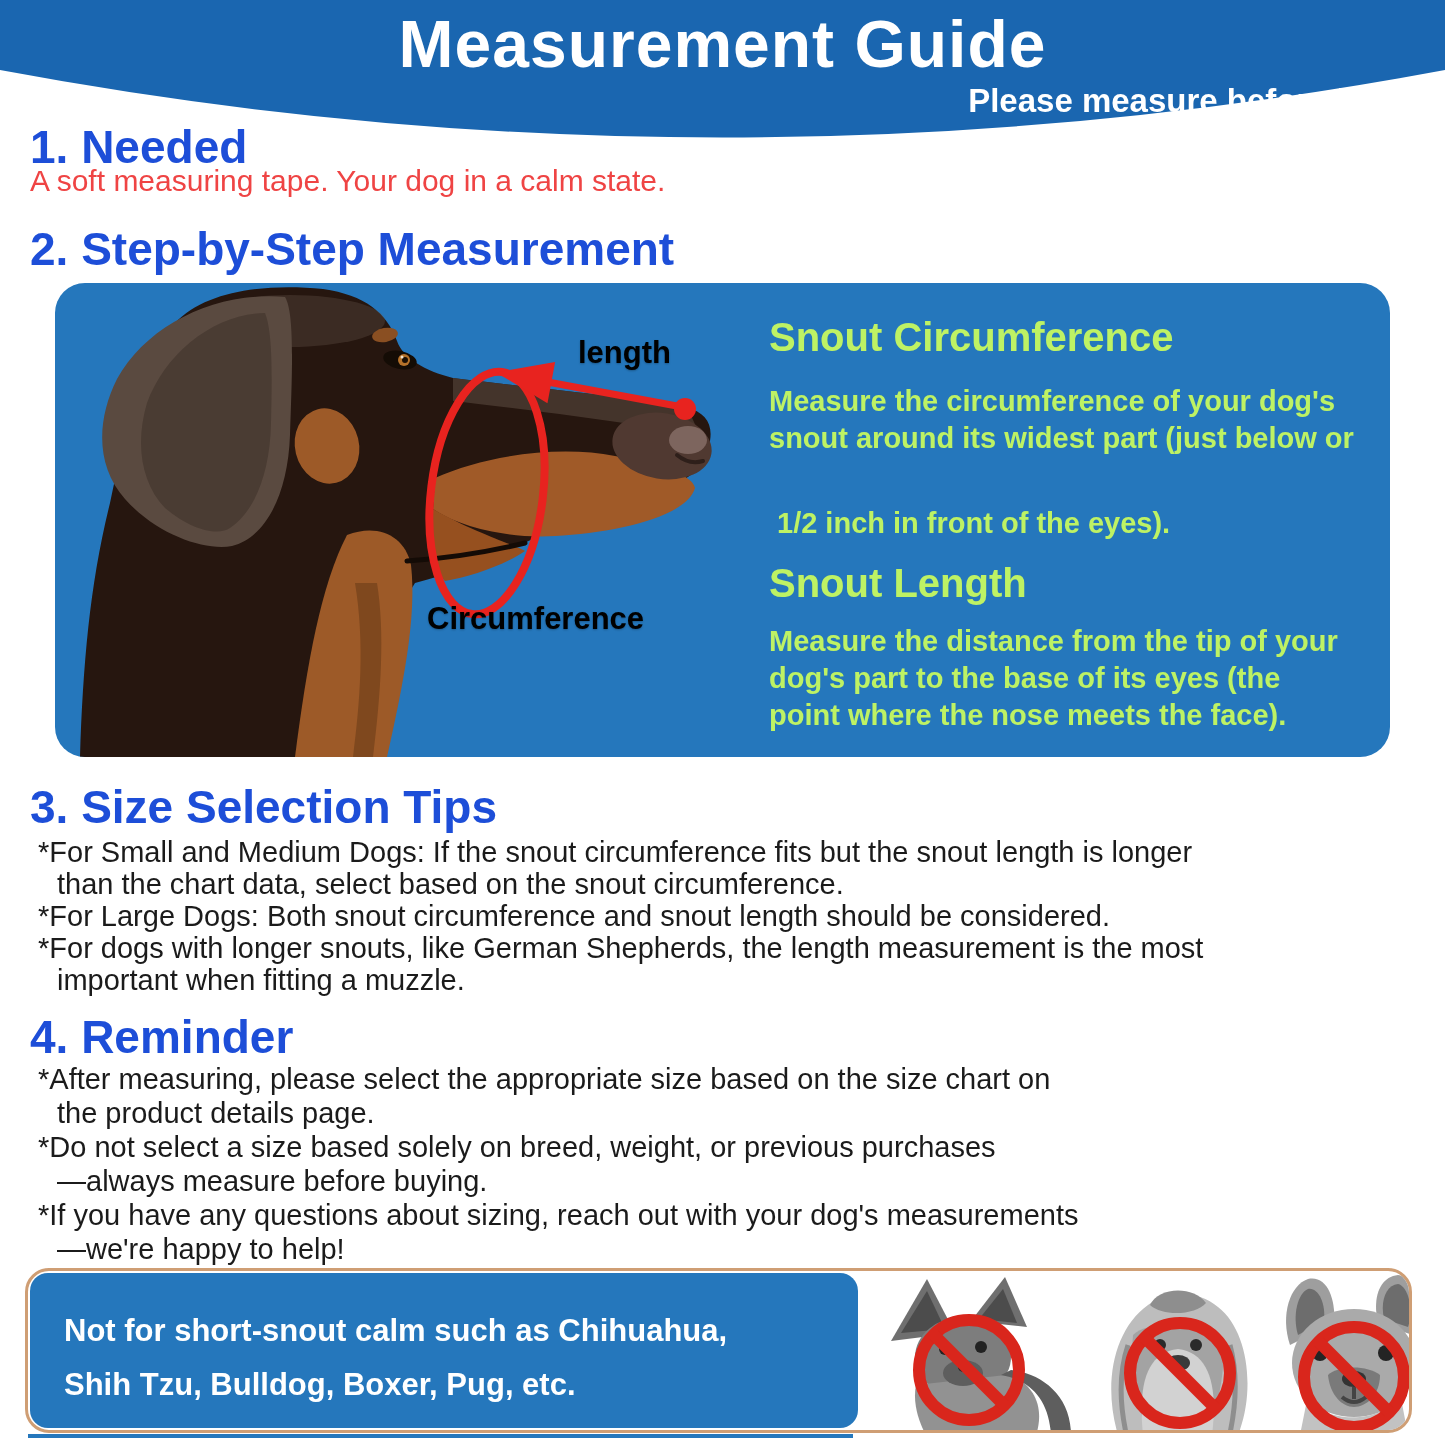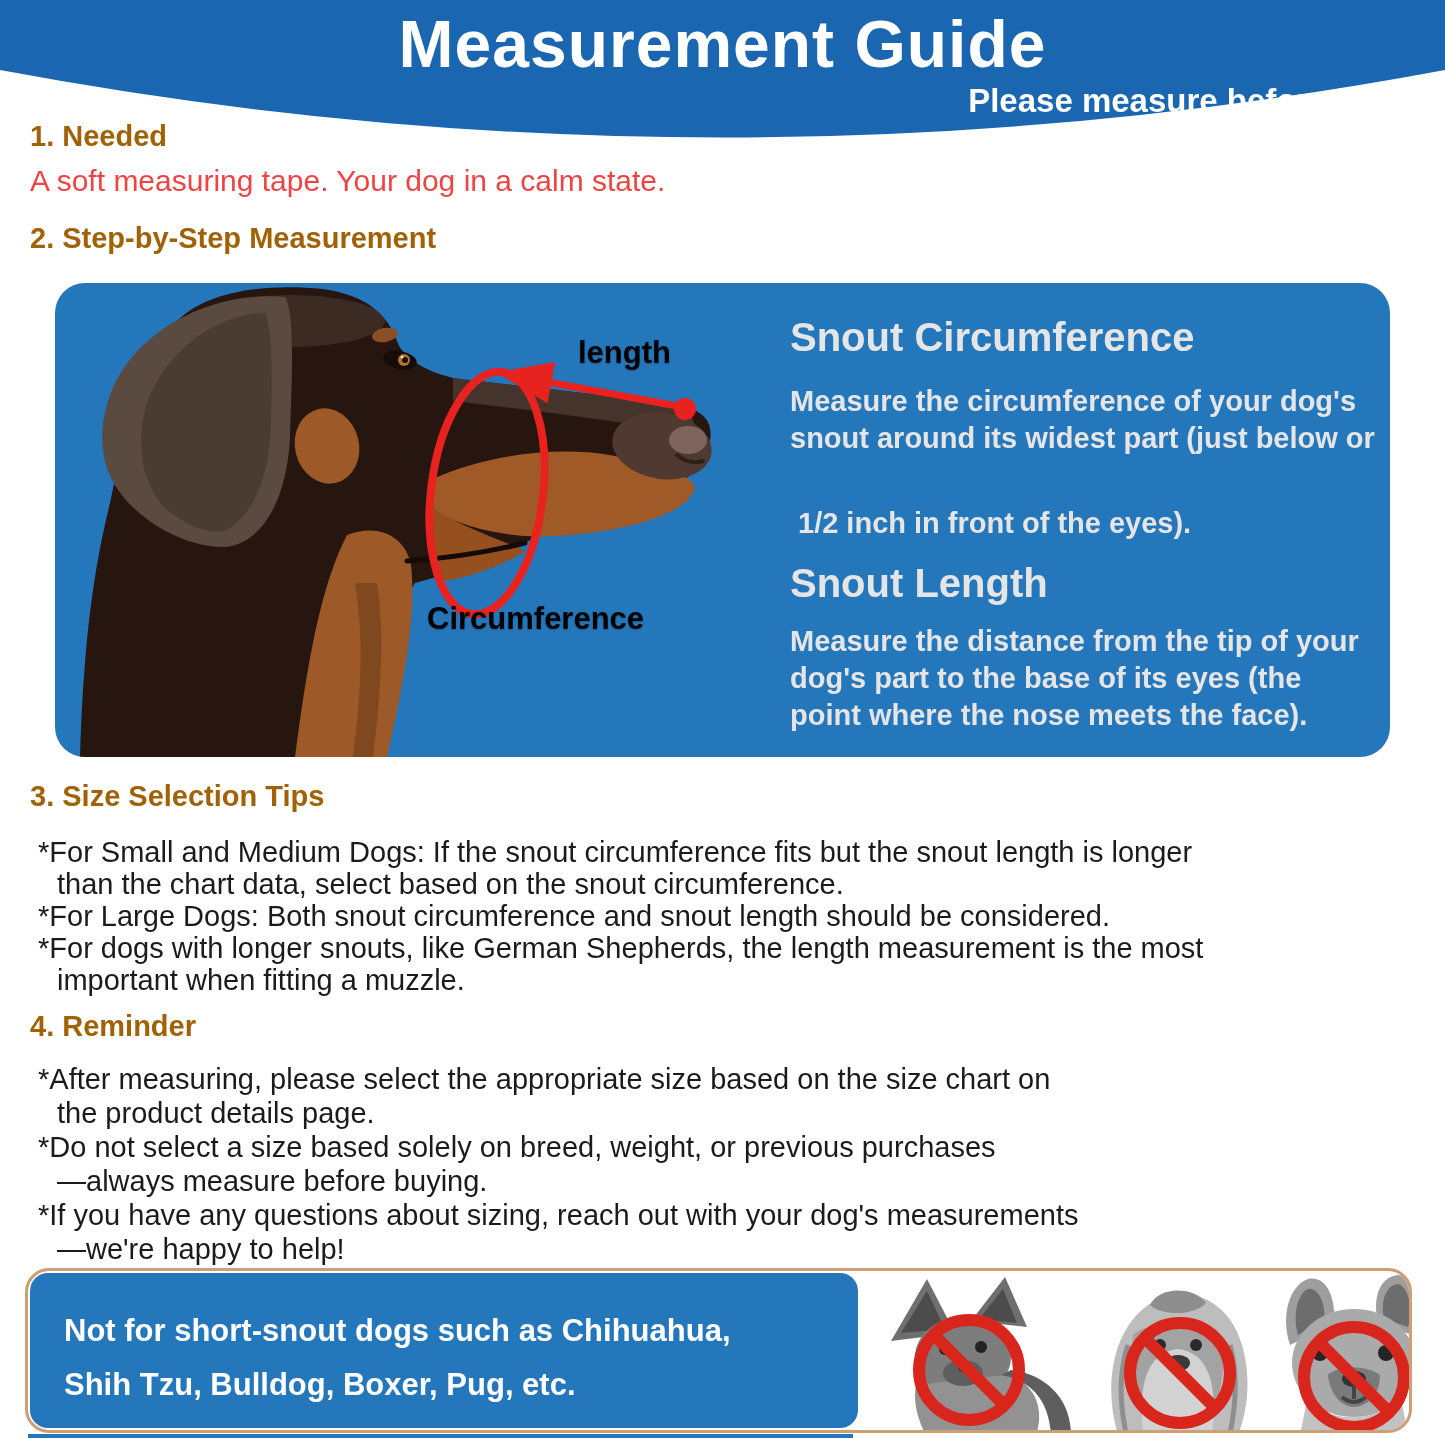--- a/index.html
+++ b/index.html
@@ -14,32 +14,32 @@
   .hdr-title {
     position:absolute; left:0; top:6px; width:100%;
     text-align:center; color:#ffffff; font-size:66px; font-weight:bold;
     letter-spacing:1px;
   }
   .hdr-sub {
     position:absolute; left:0; top:82px; width:100%;
     text-align:right; color:#ffffff; font-size:33px; font-weight:bold;
   }
   
-  .sec-h { position:absolute; left:30px; color:#a16207; font-size:29px; font-weight:bold; }
+  .sec-h { position:absolute; left:30px; color:#1d4ed8; font-size:46px; font-weight:bold; }
   .body-text { position:absolute; color:#ef4444; font-size:30px; }
   
   #step-box {
     position:absolute; left:55px; top:283px; width:1335px; height:474px;
     background:#2577bc; border-radius:30px; overflow:hidden;
   }
   #dog-svg { position:absolute; left:0; top:0; }
   .diagram-label { position:absolute; color:#000000; font-weight:bold; text-shadow:0 1px 2px rgba(0,0,0,.25); }
   #label-length { left:523px; top:52px; font-size:31px; }
   #label-circ  { left:372px; top:318px; font-size:31px; }
-  .box-col { position:absolute; left:735px; width:640px; color:#e5e5e5; }
+  .box-col { position:absolute; left:714px; width:640px; color:#bef264; }
   .box-title { font-size:40px; font-weight:bold; }
   #sc-title { top:32px; }
   #sl-title { top:278px; }
   .box-para { font-size:29px; font-weight:bold; }
   .box-para div { height:37px; line-height:37px; white-space:nowrap; }
   #sc-para { top:100px; }
   #sl-para { top:340px; }
   .indent-sm { padding-left:8px;margin-top:48px; }
   
   .list { position:absolute; left:38px; color:#1b1b1b; font-size:29px; }
@@ -183,21 +183,21 @@
     <div>*After measuring, please select the appropriate size based on the size chart on</div>
     <div class="cont">the product details page.</div>
     <div>*Do not select a size based solely on breed, weight, or previous purchases</div>
     <div class="cont">—always measure before buying.</div>
     <div>*If you have any questions about sizing, reach out with your dog's measurements</div>
     <div class="cont">—we're happy to help!</div>
   </div>
 
   <div id="footer-box">
     <div id="footer-blue"></div>
-    <div id="footer-line-0" class="footer-line">Not for short-snout dogs such as Chihuahua,</div>
+    <div id="footer-line-0" class="footer-line">Not for short-snout calm such as Chihuahua,</div>
     <div id="footer-line-1" class="footer-line">Shih Tzu, Bulldog, Boxer, Pug, etc.</div>
 
     <svg id="dog-chihuahua" class="nodog" width="215" height="160" viewBox="0 0 215 160">
       <polygon points="20,66 56,4 84,58" fill="#6f6f6f"></polygon>
       <polygon points="30,58 56,16 74,54" fill="#4c4c4c"></polygon>
       <polygon points="100,46 134,2 156,52" fill="#6f6f6f"></polygon>
       <polygon points="108,44 132,14 146,48" fill="#4c4c4c"></polygon>
       <ellipse cx="92" cy="82" rx="48" ry="40" fill="#7d7d7d"></ellipse>
       <path d="M45,110 C40,135 55,160 55,160 L165,160 C175,130 160,105 135,100 Z" fill="#929292"></path>
       <path d="M130,100 C160,105 178,125 180,160 L200,160 C200,120 170,98 140,95 Z" fill="#5e5e5e"></path>

